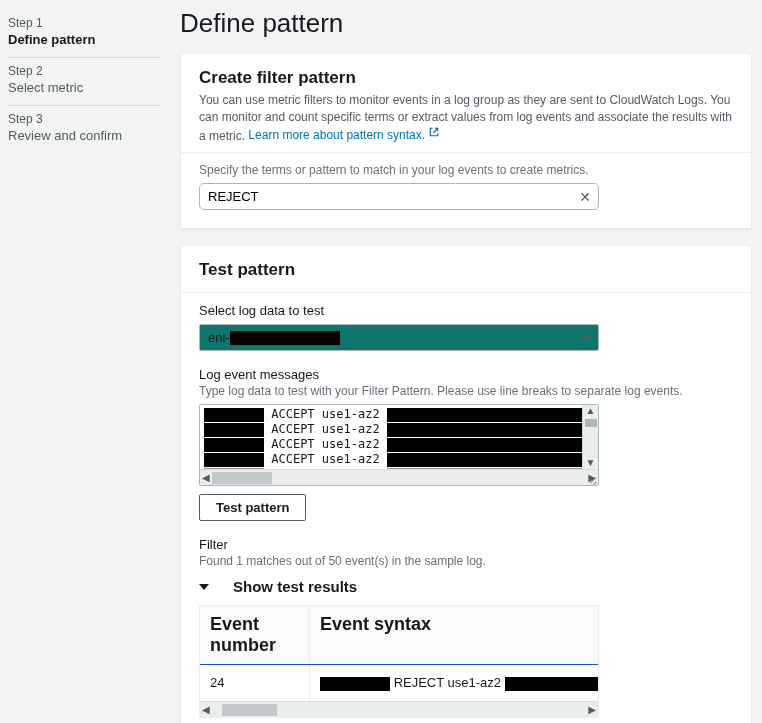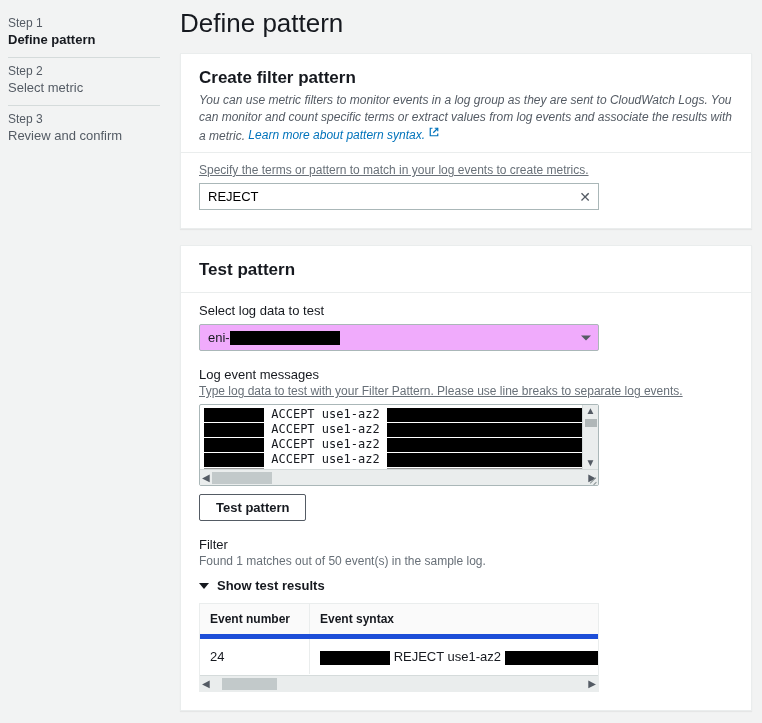--- a/index.html
+++ b/index.html
@@ -30,41 +30,41 @@
     }
     h1.page-title { font-size: 26px; font-weight: 400; margin-bottom: 14px; }
     .panel {
       background: #fff;
       border: 1px solid #eaeded;
       box-shadow: 0 1px 1px rgba(0,0,0,0.05);
       margin-bottom: 16px;
     }
     .panel-head { padding: 14px 18px 8px 18px; }
     .panel-head h2 { font-size: 17px; font-weight: 700; margin-bottom: 4px; }
-    .panel-head p { font-size: 12px; color: #545b64; line-height: 1.4; font-style: italic; }
+    .panel-head p { font-size: 12px; color: #545b64; line-height: 1.4; }
     .panel-body { padding: 10px 18px 18px 18px; border-top: 1px solid #eaeded; }
     .link { color: #0073bb; text-decoration: none; font-size: 12px; }
     .ext-icon { display: inline-block; vertical-align: text-bottom; }
     .field-label { font-size: 13px; font-weight: 400; color: #16191f; margin-bottom: 2px; }
-    .field-hint { font-size: 12px; color: #687078; margin-bottom: 6px; text-decoration: underline; }
+    .field-hint { font-size: 12px; color: #687078; margin-bottom: 6px; }
     .input-wrap { position: relative; width: 100%; max-width: 400px; }
     .text-input {
       width: 100%; padding: 5px 44px 5px 8px;
-      border: 1px solid #aab7b8; border-radius: 0;
+      border: 1px solid #aab7b8; border-radius: 5px;
       font-size: 13px;
     }
     .clear-btn {
       position: absolute; right: 0; top: 0; height: 100%; width: 28px;
       background: none; border: none; cursor: pointer; font-size: 14px; color: #545b64;
     }
     .select-wrap { position: relative; width: 100%; max-width: 400px; }
     .select {
       width: 100%; padding: 5px 28px 5px 8px;
       border: 1px solid #aab7b8; border-radius: 2px;
-      font-size: 13px; background: #f0abfc; cursor: pointer;
+      font-size: 13px; background: #0f766e; cursor: pointer;
       display: flex; align-items: center;
     }
     .select .caret {
       position: absolute; right: 8px; top: 50%; transform: translateY(-50%);
       width: 0; height: 0; border-left: 5px solid transparent; border-right: 5px solid transparent;
       border-top: 5px solid #545b64;
     }
     .redact { background: #000; color: #000; display: inline-block; height: 14px; vertical-align: middle; }
     .section-gap { margin-top: 16px; }
     .textarea-mock {
@@ -101,29 +101,29 @@
     .ta-resize::after { width: 4px; height: 1px; transform: rotate(-45deg); right: 1px; bottom: 1px; }
     .btn {
       display: inline-block; padding: 5px 16px; border-radius: 2px;
       font-size: 13px; cursor: pointer; border: 1px solid #545b64;
       background: #fff; color: #16191f; font-weight: 700;
     }
     .btn-row { margin-top: 8px; }
     .results-title { font-size: 13px; margin-top: 16px; margin-bottom: 2px; }
     .results-hint { font-size: 12px; color: #687078; }
     .disclosure {
-      display: flex; align-items: center; gap: 8px; font-size: 13px; font-weight: 700;
+      display: flex; align-items: center; gap: 24px; font-size: 15px; font-weight: 700;
       margin: 10px 0; cursor: pointer; user-select: none;
     }
     .disclosure .tri {
       width: 0; height: 0; border-left: 5px solid transparent; border-right: 5px solid transparent;
       border-top: 6px solid #16191f;
     }
     .table-wrap { border: 1px solid #eaeded; max-width: 400px; }
-    .thead { display: flex; background: #fafafa; border-bottom: 5px solid #1d4ed8; font-size: 12px; font-weight: 700; }
+    .thead { display: flex; background: #fafafa; border-bottom: 1px solid #1d4ed8; font-size: 18px; font-weight: 700; }
     .th, .td { padding: 8px 10px; }
     .col-num { width: 110px; border-right: 1px solid #eaeded; }
     .col-msg { flex: 1; }
     .trow { display: flex; font-size: 13px; align-items: center; }
     .trow .td { padding: 10px 10px; white-space: nowrap; overflow: hidden; }
     .table-hscroll {
       height: 16px; background: #eaeded; border-top: 1px solid #d5dbdb;
       display: flex; align-items: center;
     }
     .table-hscroll .arrow { font-size: 10px; color: #545b64; padding: 0 2px; user-select: none; }

